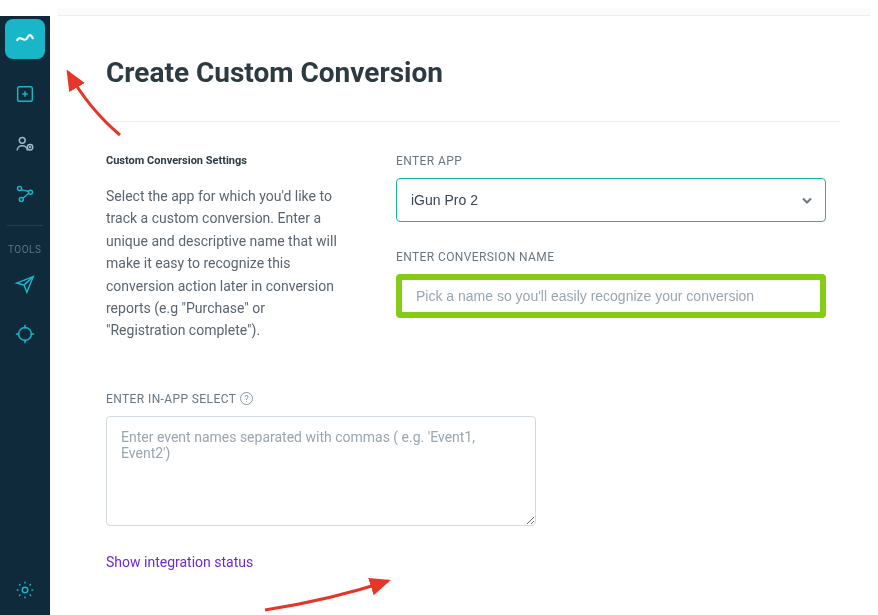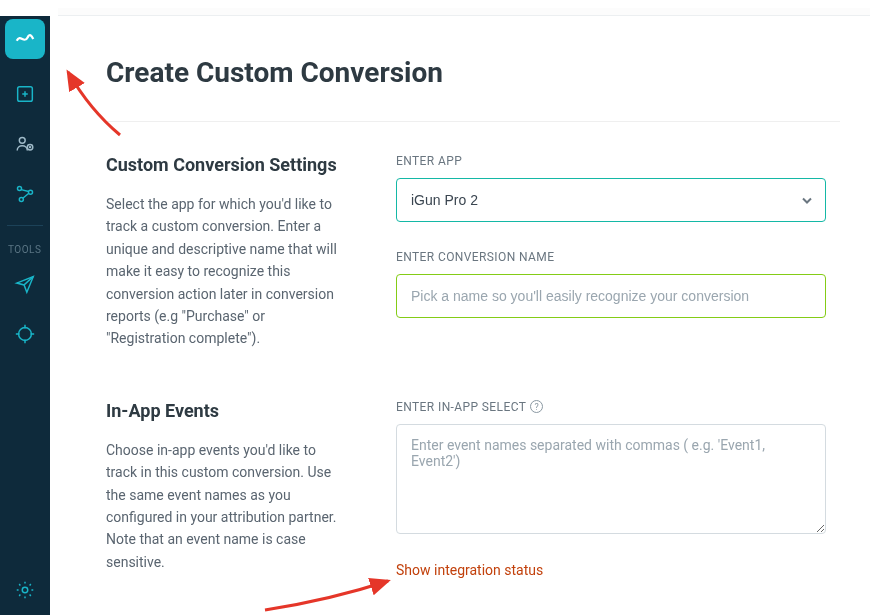--- a/index.html
+++ b/index.html
@@ -84,21 +84,21 @@
     margin-bottom: 32px;
   }
   .row {
     display: flex;
     gap: 50px;
     margin-bottom: 50px;
   }
   .left-col { width: 240px; flex-shrink: 0; }
   .right-col { flex: 1; max-width: 430px; }
   .section-heading {
-    font-size: 18px;
+    font-size: 11px;
     font-weight: 700;
     color: #2e3a42;
     margin-bottom: 18px;
   }
   .section-desc {
     font-size: 14px;
     line-height: 1.6;
     color: #5a6570;
   }
   .field-label {
@@ -143,40 +143,40 @@
     right: 14px;
     top: 50%;
     transform: translateY(-50%);
     pointer-events: none;
     color: #6a7680;
   }
   .select-chevron svg { width: 10px; height: 10px; stroke: currentColor; fill: none; stroke-width: 2; }
   .text-input {
     width: 100%;
     height: 44px;
-    border: 1px solid #84cc16;
+    border: 6px solid #84cc16;
     border-radius: 4px;
     padding: 0 14px;
     font-size: 14px;
     color: #3a4550;
   }
   .text-input::placeholder, .textarea::placeholder { color: #9aa6af; }
   .textarea {
     width: 100%;
     height: 110px;
     border: 1px solid #d4dbe0;
     border-radius: 4px;
     padding: 12px 14px;
     font-size: 14px;
     color: #3a4550;
     font-family: inherit;
     resize: both;
   }
   .link {
-    color: #c2410c;
+    color: #6d28d9;
     font-size: 14px;
     text-decoration: none;
     display: inline-block;
     margin-top: 24px;
     cursor: pointer;
   }
   
   .arrow-svg {
     position: absolute;
     pointer-events: none;
@@ -259,24 +259,20 @@
                   <path d="M1 3 L5 7 L9 3"></path>
                 </svg>
             </span>
           </div>
           <div class="field-label">ENTER CONVERSION NAME</div>
           <input type="text" class="text-input" placeholder="Pick a name so you'll easily recognize your conversion" style="">
         </div>
       </div>
 
       <div class="row" style="margin-bottom:0;">
-        <div class="left-col">
-          <div class="section-heading">In-App Events</div>
-          <div class="section-desc">Choose in-app events you'd like to track in this custom conversion. Use the same event names as you configured in your attribution partner. Note that an event name is case sensitive.</div>
-        </div>
         <div class="right-col">
           <div class="field-label">
             <span>ENTER IN-APP SELECT</span>
             <span class="help-icon">?</span>
           </div>
           <textarea class="textarea" placeholder="Enter event names separated with commas ( e.g. 'Event1, Event2')" style=""></textarea>
           <a class="link">Show integration status</a>
         </div>
       </div>
     </div>

